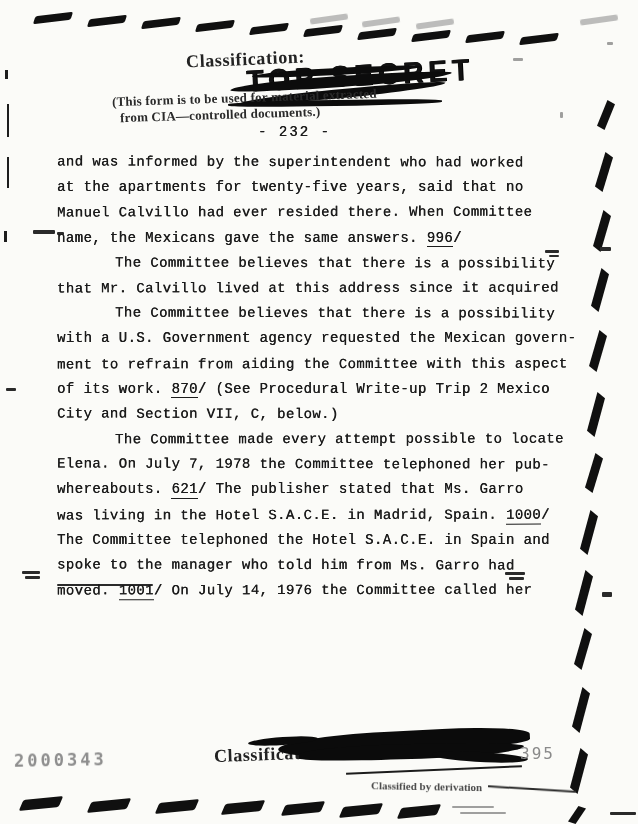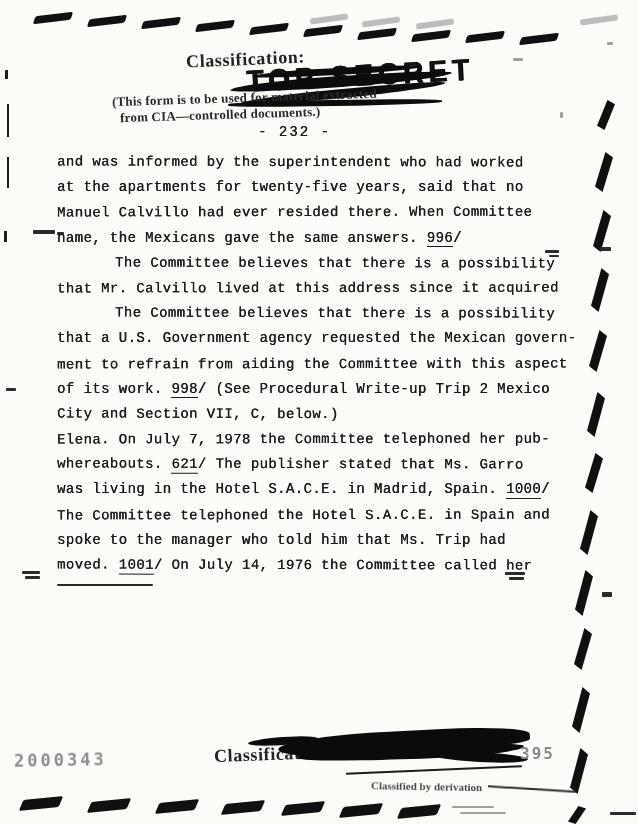--- a/index.html
+++ b/index.html
@@ -65,21 +65,21 @@
   .redact.r2{left:298px;top:744px;width:226px;height:15px;border-radius:40% 60% 50% 50%/55% 45% 65% 35%;transform:rotate(-2deg);}
   .redact.r3{left:248px;top:737px;width:70px;height:8px;border-radius:50%;transform:rotate(-4deg);}
   .redact.r4{left:432px;top:752px;width:96px;height:10px;border-radius:50% 50% 60% 40%/60% 40% 70% 40%;transform:rotate(4deg);}
   .stamp-num{
     position:absolute;left:14px;top:750px;
     font-family:"DejaVu Sans Mono",monospace;font-size:17px;font-weight:bold;
     color:#8e8e8e;letter-spacing:3px;filter:blur(0.5px);transform:rotate(-1deg);
   }
   .page-ref{
     position:absolute;left:520px;top:744px;
-    font-family:"DejaVu Sans Mono",monospace;font-size:16px;font-weight:bold;
+    font-family:"DejaVu Sans Mono",monospace;font-size:16px;font-weight:normal;
     color:#8a8a8a;letter-spacing:2px;filter:blur(0.5px);
   }
   .deriv{
     position:absolute;left:371px;top:781px;
     font-family:"Liberation Serif",serif;font-size:11px;font-weight:600;
     color:#4a4a4a;transform:rotate(1deg);filter:blur(0.2px);white-space:nowrap;
   }
   .deriv-line{display:inline-block;width:88px;height:1px;border-bottom:2px solid #2c2c2c;margin-left:6px;transform:rotate(2.5deg);vertical-align:2px;}
 
   
@@ -171,29 +171,30 @@
   <div class="page-num">- 232 -</div>
 
   <div class="body-text" id="bodyText">
       <div class="line">and was informed by the superintendent who had worked</div>
       <div class="line">at the apartments for twenty-five years, said that no</div>
       <div class="line">Manuel Calvillo had ever resided there.  When Committee</div>
       <div class="line">name, the Mexicans gave the same answers. <span class="fn">996</span>/</div>
       <div class="line indent">The Committee believes that there is a possibility</div>
       <div class="line">that Mr. Calvillo lived at this address since it acquired</div>
       <div class="line indent">The Committee believes that there is a possibility</div>
-      <div class="line">that a U.S. Government agency requested the Mexican govern-</div>
+      <div class="line">with a U.S. Government agency requested the Mexican govern-</div>
       <div class="line">ment to refrain from aiding the Committee with this aspect</div>
-      <div class="line">of its work. <span class="fn">998</span>/  (See Procedural Write-up Trip 2 Mexico</div>
+      <div class="line">of its work. <span class="fn">870</span>/  (See Procedural Write-up Trip 2 Mexico</div>
       <div class="line">City and Section VII, C, below.)</div>
+      <div class="line indent">The Committee made every attempt possible to locate</div>
       <div class="line">Elena.  On July 7, 1978 the Committee telephoned her pub-</div>
       <div class="line">whereabouts. <span class="fn">621</span>/  The publisher stated that Ms. Garro</div>
       <div class="line">was living in the Hotel S.A.C.E. in Madrid, Spain. <span class="fn">1000</span>/</div>
       <div class="line">The Committee telephoned the Hotel S.A.C.E. in Spain and</div>
-      <div class="line">spoke to the manager who told him that Ms. Trip had</div>
+      <div class="line">spoke to the manager who told him from Ms. Garro had</div>
       <div class="line">moved. <span class="fn">1001</span>/  On July 14, 1976 the Committee called her</div>
     </div>
 
   <div class="cls-bottom">Classification:</div>
   <div class="cls-underline"></div>
   <div class="redact r1"></div>
   <div class="redact r2"></div>
   <div class="redact r3"></div>
   <div class="redact r4"></div>
 

